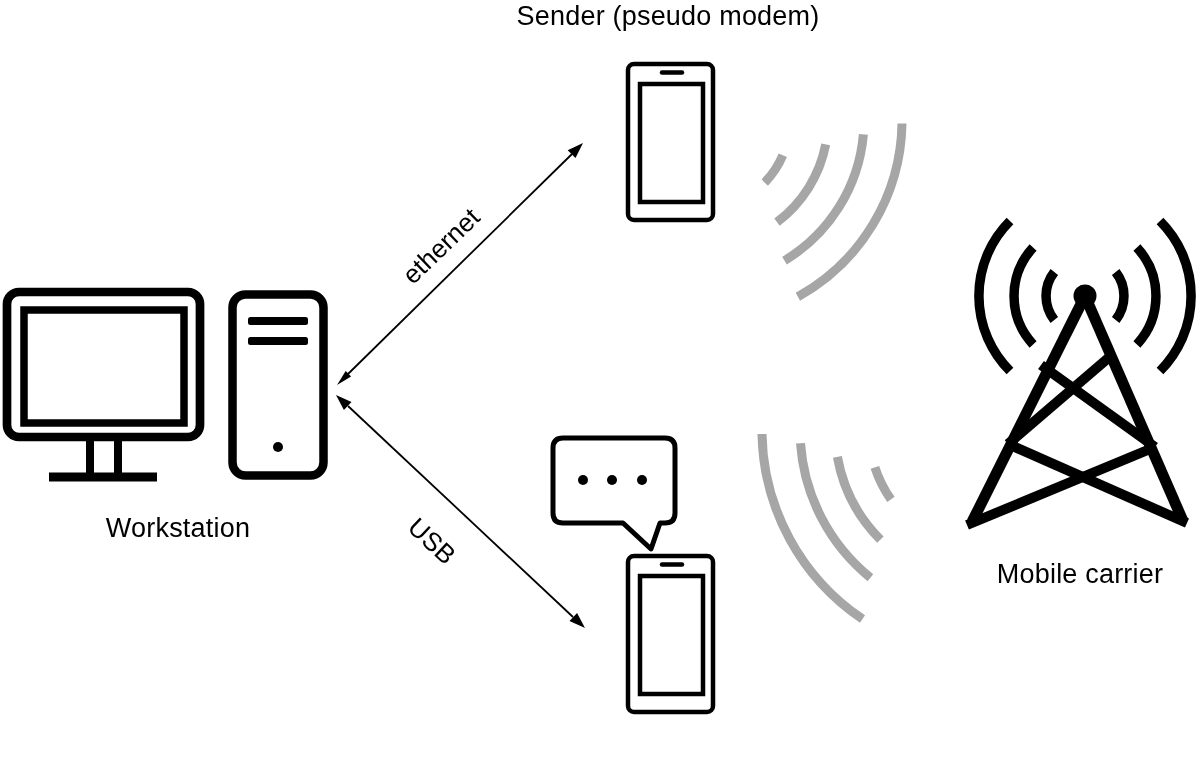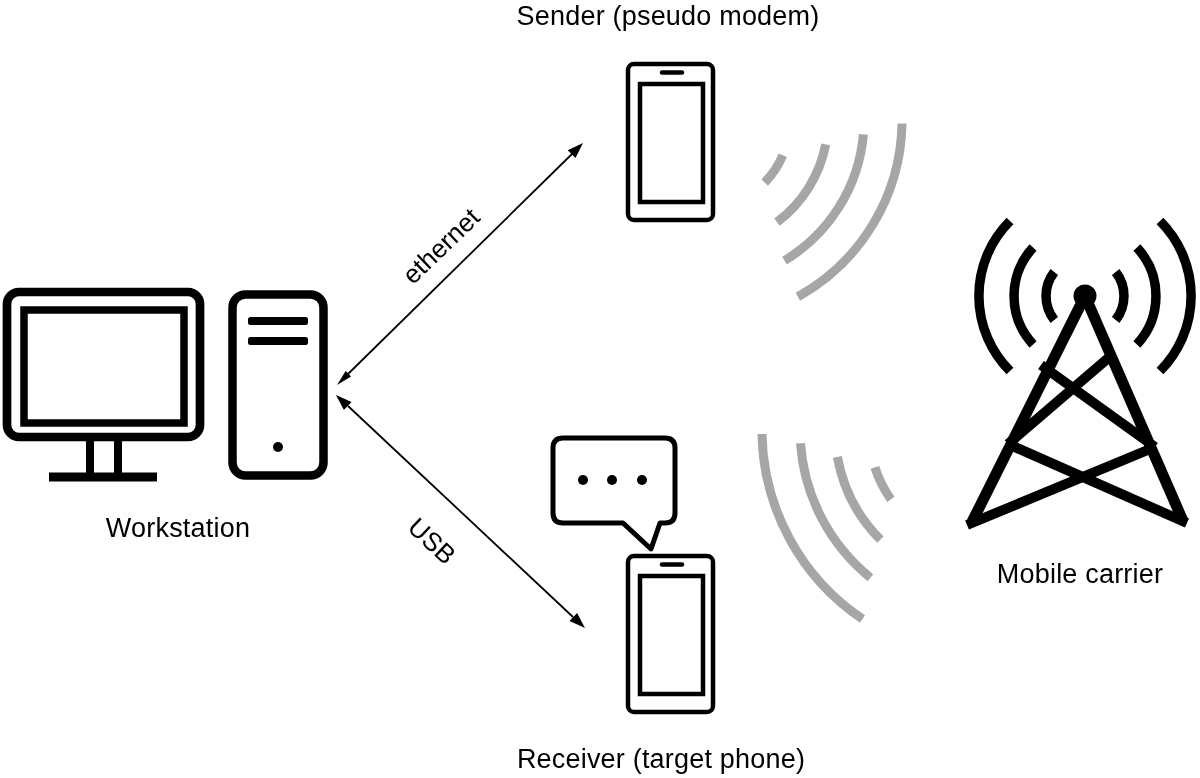--- a/index.html
+++ b/index.html
@@ -124,21 +124,20 @@
       <path d="M 1115.7 272.0 A 39 39 0 0 1 1115.7 320.0" class="ink-s" stroke-width="9.5"></path>
       <path d="M 1136.9 247.6 A 71 71 0 0 1 1136.9 344.4" class="ink-s" stroke-width="9.5"></path>
       <path d="M 1160.0 221.0 A 106 106 0 0 1 1160.0 371.0" class="ink-s" stroke-width="9.5"></path>
     </g>
   </svg>
 
   <div class="node-label" style="left:468px;top:1px;width:400px">Sender (pseudo modem)</div>
 
   <div class="node-label" style="left:28px;top:513px;width:300px">Workstation</div>
 
-  <div class="node-label" style="left:461px;top:744px;width:400px">Receiver (target phone)</div>
 
   <div class="node-label" style="left:930px;top:559px;width:300px">Mobile carrier</div>
 
   <div class="conn-label" style="left:441px;top:246px;transform:translate(-50%,-50%) rotate(-44deg)">ethernet</div>
 
   <div class="conn-label" style="left:432px;top:541px;transform:translate(-50%,-50%) rotate(43deg)">USB</div>
 
 </div>
 
 </body></html>

